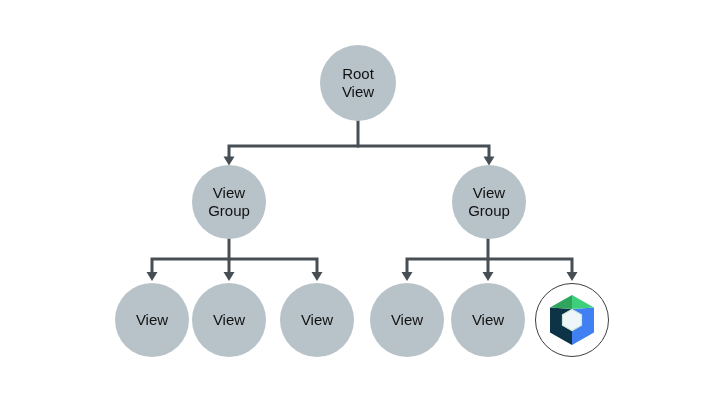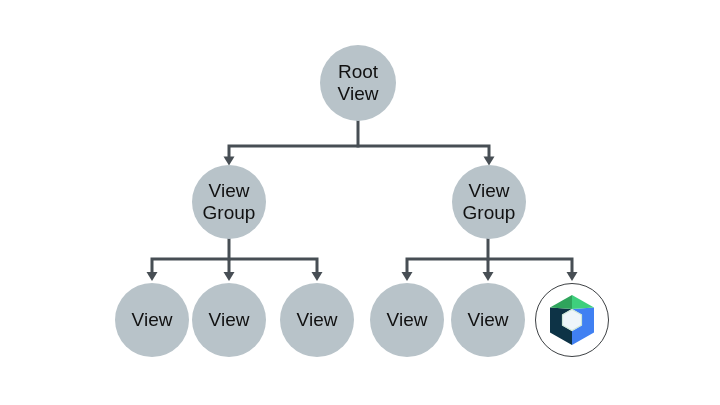--- a/index.html
+++ b/index.html
@@ -3,21 +3,21 @@
 <meta charset="utf-8">
 <style>
   html,body{margin:0;padding:0;background:#ffffff;}
   .stage{
     position:relative;width:720px;height:405px;background:#ffffff;
     font-family:"Liberation Sans","DejaVu Sans",sans-serif;overflow:hidden;
   }
   .node{
     position:absolute;border-radius:50%;background:#b8c3c9;
     display:flex;align-items:center;justify-content:center;
-    text-align:center;color:#111111;font-size:19px;line-height:1.18;
+    text-align:center;color:#111111;font-size:15px;line-height:1.18;
   }
   .node .lbl{white-space:pre-line;}
   .node-root{left:320px;top:45px;width:76px;height:76px;}
   .node-group-left{left:192px;top:165px;width:74px;height:74px;}
   .node-group-right{left:452px;top:165px;width:74px;height:74px;}
   .leaf{width:74px;height:74px;top:283px;}
   .leaf-1{left:115px;}
   .leaf-2{left:192px;}
   .leaf-3{left:280px;}
   .leaf-4{left:370px;}

